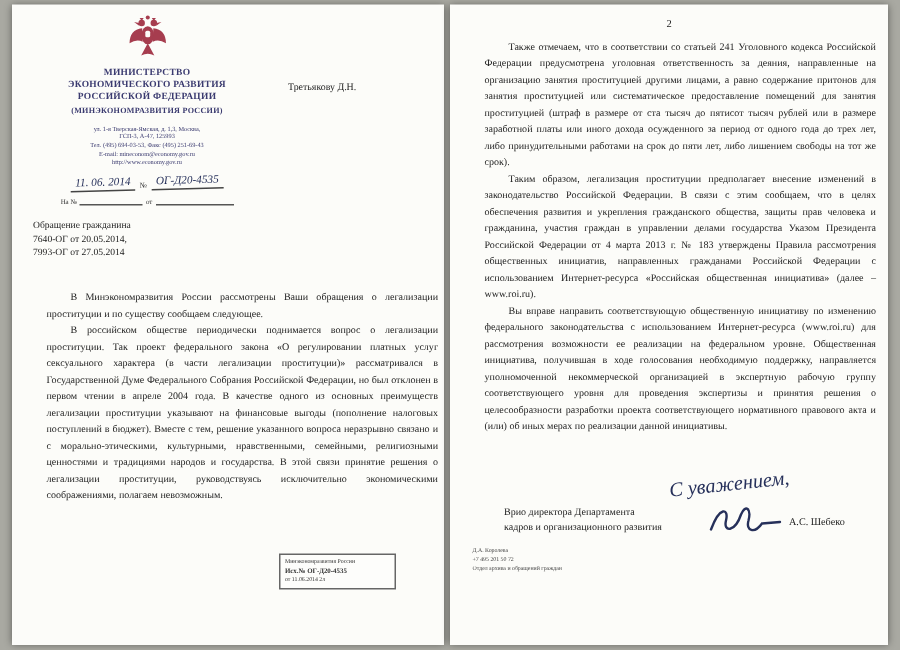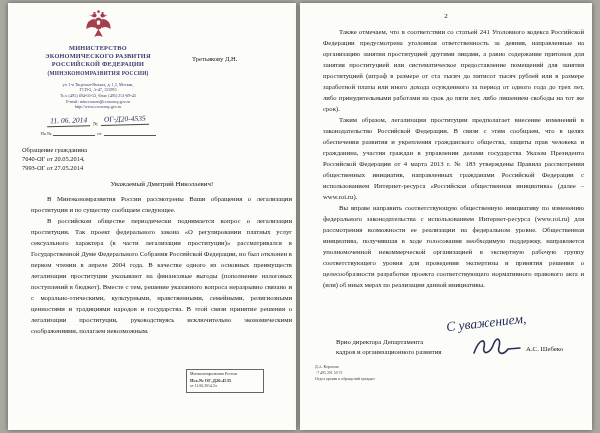--- a/index.html
+++ b/index.html
@@ -113,21 +113,20 @@
       </div>
       <div class="reference">
         <div>Обращение гражданина</div>
         <div>7640-ОГ от 20.05.2014,</div>
         <div>7993-ОГ от 27.05.2014</div>
       </div>
     </div>
 
     <div class="addressee">Третьякову Д.Н.</div>
 
-    <div class="salutation">Уважаемый Дмитрий Николаевич!</div>
 
     <div class="bodytext body1">
       <p>В Минэкономразвития России рассмотрены Ваши обращения о легализации проституции и по существу сообщаем следующее.</p>
       <p>В российском обществе периодически поднимается вопрос о легализации проституции. Так проект федерального закона «О регулировании платных услуг сексуального характера (в части легализации проституции)» рассматривался в Государственной Думе Федерального Собрания Российской Федерации, но был отклонен в первом чтении в апреле 2004 года. В качестве одного из основных преимуществ легализации проституции указывают на финансовые выгоды (пополнение налоговых поступлений в бюджет). Вместе с тем, решение указанного вопроса неразрывно связано и с морально-этическими, культурными, нравственными, семейными, религиозными ценностями и традициями народов и государства. В этой связи принятие решения о легализации проституции, руководствуясь исключительно экономическими соображениями, полагаем невозможным.</p>
     </div>
 
     <div class="stamp">
       <div class="s1">Минэкономразвития России</div>
       <div class="s2">Исх.№ ОГ-Д20-4535</div>
       <div class="s3">от 11.06.2014   2л</div>

